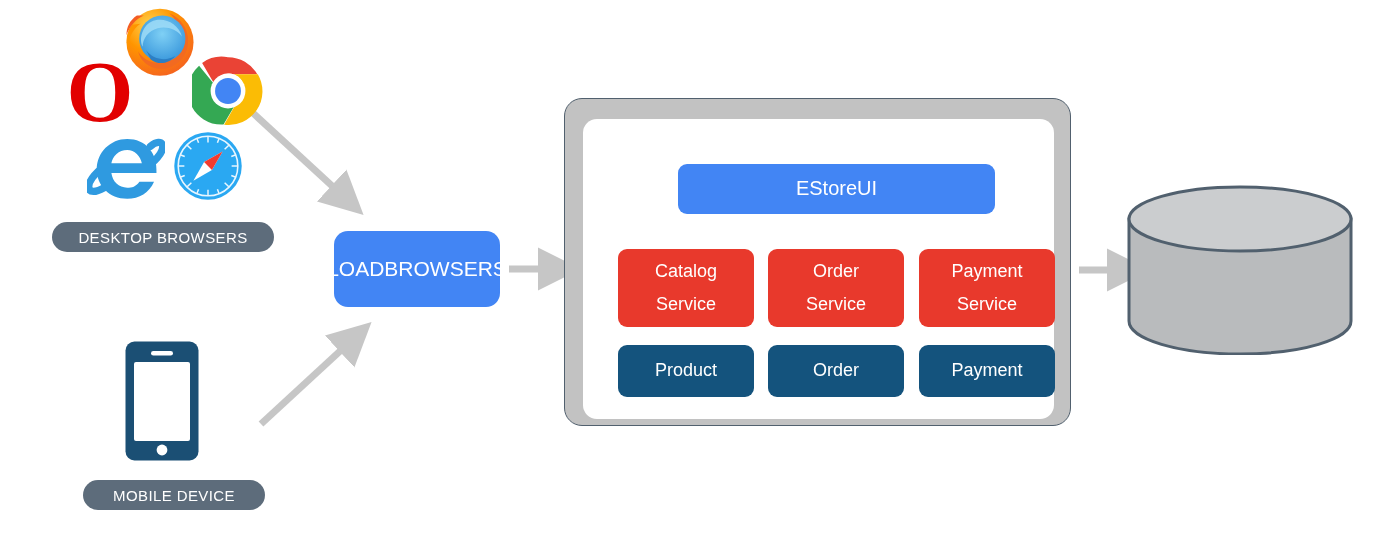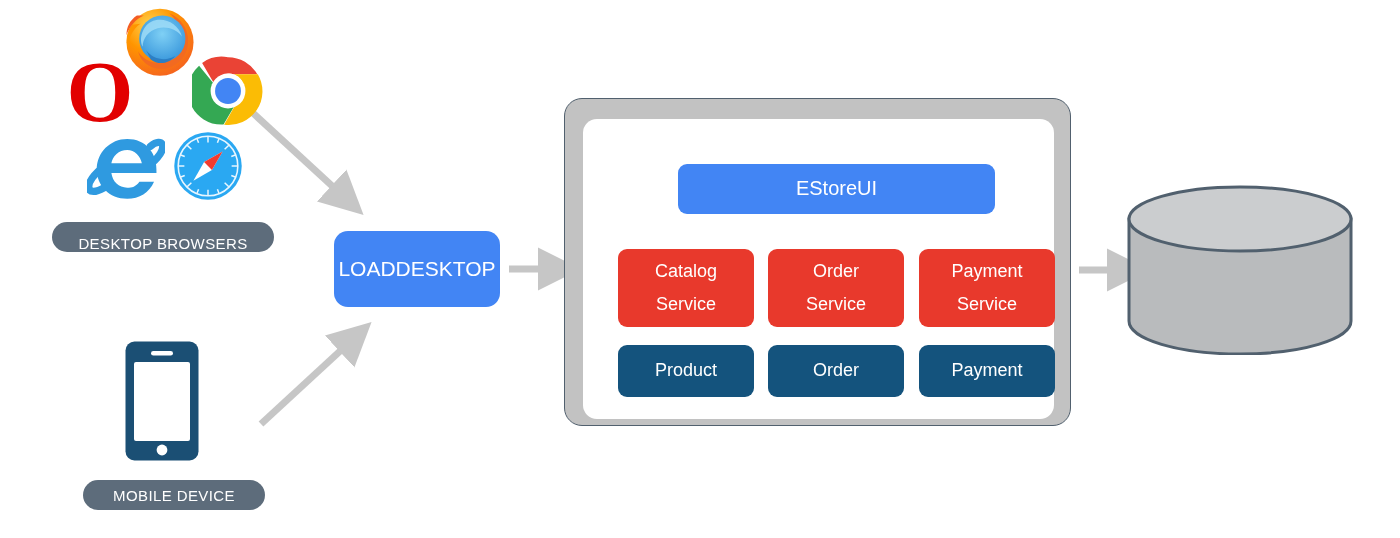--- a/index.html
+++ b/index.html
@@ -169,40 +169,40 @@
         <line x1="23.6" y1="52.7" x2="22" y2="56.8"></line>
         <line x1="7.2" y1="22" x2="11.3" y2="23.6"></line>
         <line x1="52.7" y1="40.4" x2="56.8" y2="42"></line>
         <line x1="7.2" y1="42" x2="11.3" y2="40.4"></line>
         <line x1="52.7" y1="23.6" x2="56.8" y2="22"></line>
       </g>
       <path d="M45 19 L28.5 28.5 L19 45 L35.5 35.5 Z" fill="#ffffff"></path>
       <path d="M45 19 L28.5 28.5 L35.5 35.5 Z" fill="#f23b2f"></path>
     </svg>
 
-    <div class="pill abs" style="left:-3px; top:222px; width:222px; height:30px;align-items:flex-end;">
+    <div class="pill abs" style="left:-3px; top:222px; width:222px; height:30px;">
       <span>DESKTOP BROWSERS</span>
     </div>
   </div>
 
   <div class="abs" style="left:72px; top:340px; width:185px; height:172px;">
     <svg class="abs" style="left:52px; top:0px;" width="76" height="122" viewBox="0 0 76 122">
       <rect x="1.5" y="1.5" width="73" height="119" rx="9" fill="#1b4f74"></rect>
       <rect x="10" y="22" width="56" height="79" rx="2" fill="#ffffff"></rect>
       <rect x="27" y="11" width="22" height="4.6" rx="2.3" fill="#ffffff"></rect>
       <circle cx="38" cy="110" r="5.4" fill="#ffffff"></circle>
     </svg>
     <div class="pill abs" style="left:11px; top:140px; width:182px; height:30px;">
       <span>MOBILE DEVICE</span>
     </div>
   </div>
 
   <div class="rbox box-lb abs" style="left:334px; top:231px; width:166px; height:76px; flex-direction:row;">
     <span>LOAD</span>
-    <span>DESKTOP</span>
+    <span>BROWSERS</span>
   </div>
 
   <div class="frame-outer abs" style="left:564px; top:98px; width:507px; height:328px;">
     <div class="frame-inner abs" style="left:18px; top:20px; width:471px; height:300px;">
 
       <div class="rbox box-ui abs" style="left:95px; top:45px; width:317px; height:50px;">
         <span>EStoreUI</span>
       </div>
 
       <div class="rbox box-svc abs" style="left:35px; top:130px; width:136px; height:78px; flex-direction:column;">

